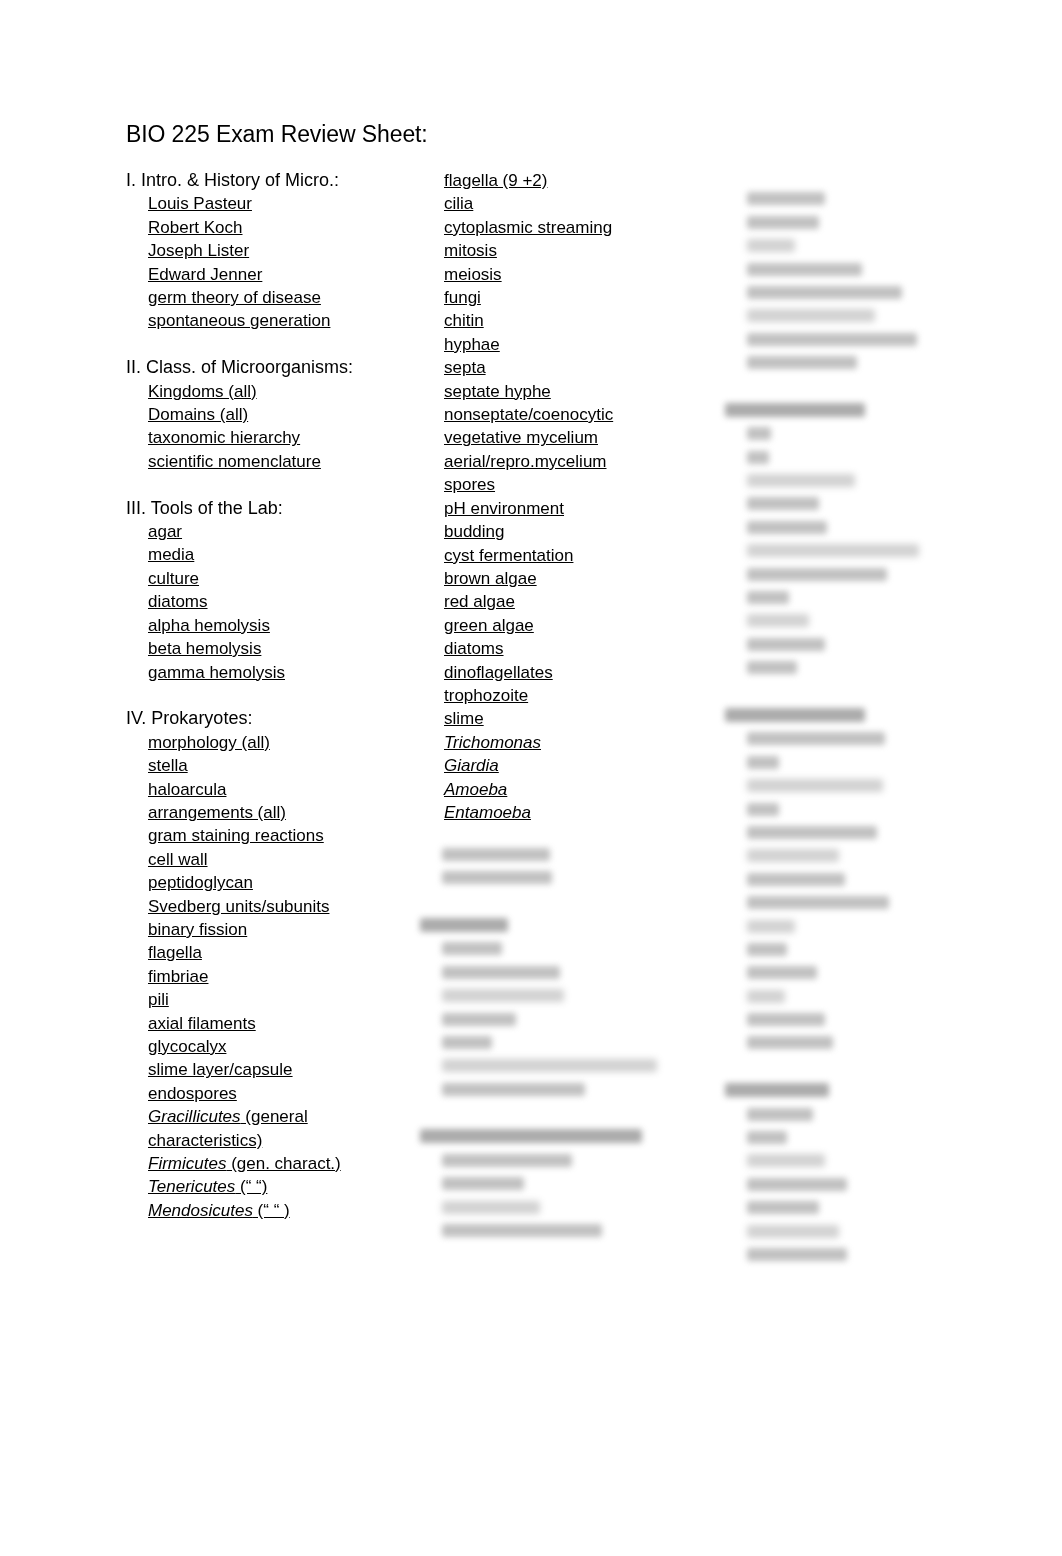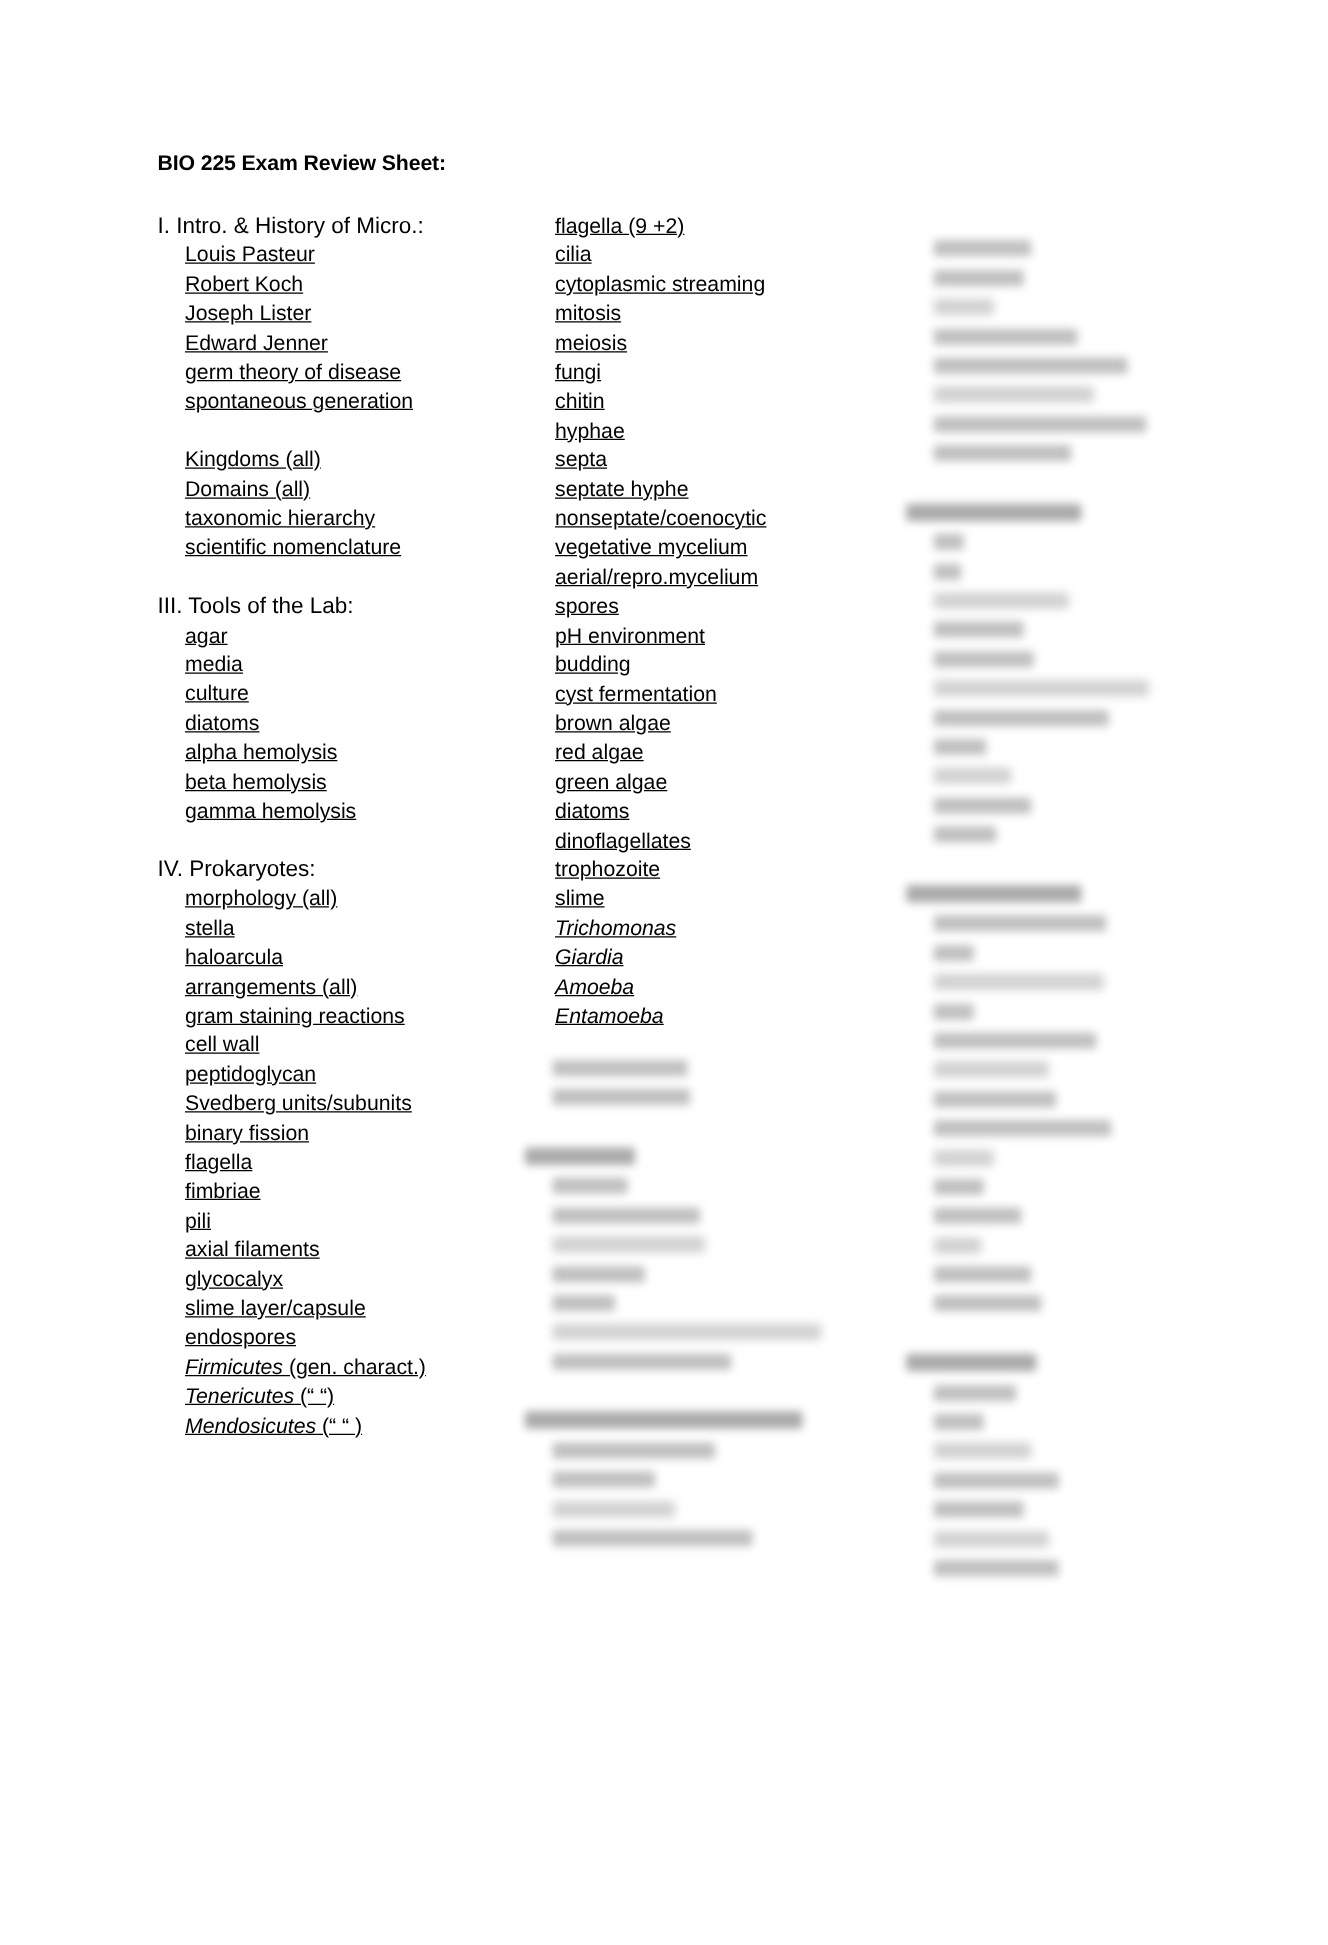--- a/index.html
+++ b/index.html
@@ -18,22 +18,22 @@
     height: 1556px;
     background: #ffffff;
     overflow: hidden;
   }
 
   
   #doc-title {
     position: absolute;
     left: 126px;
     top: 121px;
-    font-size: 17px;
-    font-weight: bold;
+    font-size: 23px;
+    font-weight: normal;
     letter-spacing: -0.1px;
     white-space: nowrap;
   }
 
   
   .column {
     position: absolute;
     top: 169px;
   }
   #column-1 { left: 126px; width: 290px; }
@@ -99,20 +99,21 @@
         <ul class="item-list">
           <li class="item">Louis Pasteur</li>
           <li class="item">Robert Koch</li>
           <li class="item">Joseph Lister</li>
           <li class="item">Edward Jenner</li>
           <li class="item">germ theory of disease</li>
           <li class="item">spontaneous generation</li>
         </ul>
       </div>
       <div class="section">
+        <div class="section-heading">II. Class. of Microorganisms:</div>
         <ul class="item-list">
           <li class="item">Kingdoms (all)</li>
           <li class="item">Domains (all)</li>
           <li class="item">taxonomic hierarchy</li>
           <li class="item">scientific nomenclature</li>
         </ul>
       </div>
       <div class="section">
         <div class="section-heading">III. Tools of the Lab:</div>
         <ul class="item-list">
@@ -137,20 +138,21 @@
           <li class="item">peptidoglycan</li>
           <li class="item">Svedberg units/subunits</li>
           <li class="item">binary fission</li>
           <li class="item">flagella</li>
           <li class="item">fimbriae</li>
           <li class="item">pili</li>
           <li class="item">axial filaments</li>
           <li class="item">glycocalyx</li>
           <li class="item">slime layer/capsule</li>
           <li class="item">endospores</li>
+          <li class="item wrap"><span class="ital">Gracillicutes</span> (general characteristics)</li>
           <li class="item"><span class="ital">Firmicutes</span> (gen. charact.)</li>
           <li class="item"><span class="ital">Tenericutes</span> (“ “)</li>
           <li class="item"><span class="ital">Mendosicutes</span> (“ “ )</li>
         </ul>
       </div>
     </div>
   <div class="column" id="column-2">
       <div class="section">
         <ul class="item-list">
           <li class="item">flagella (9 +2)</li>

